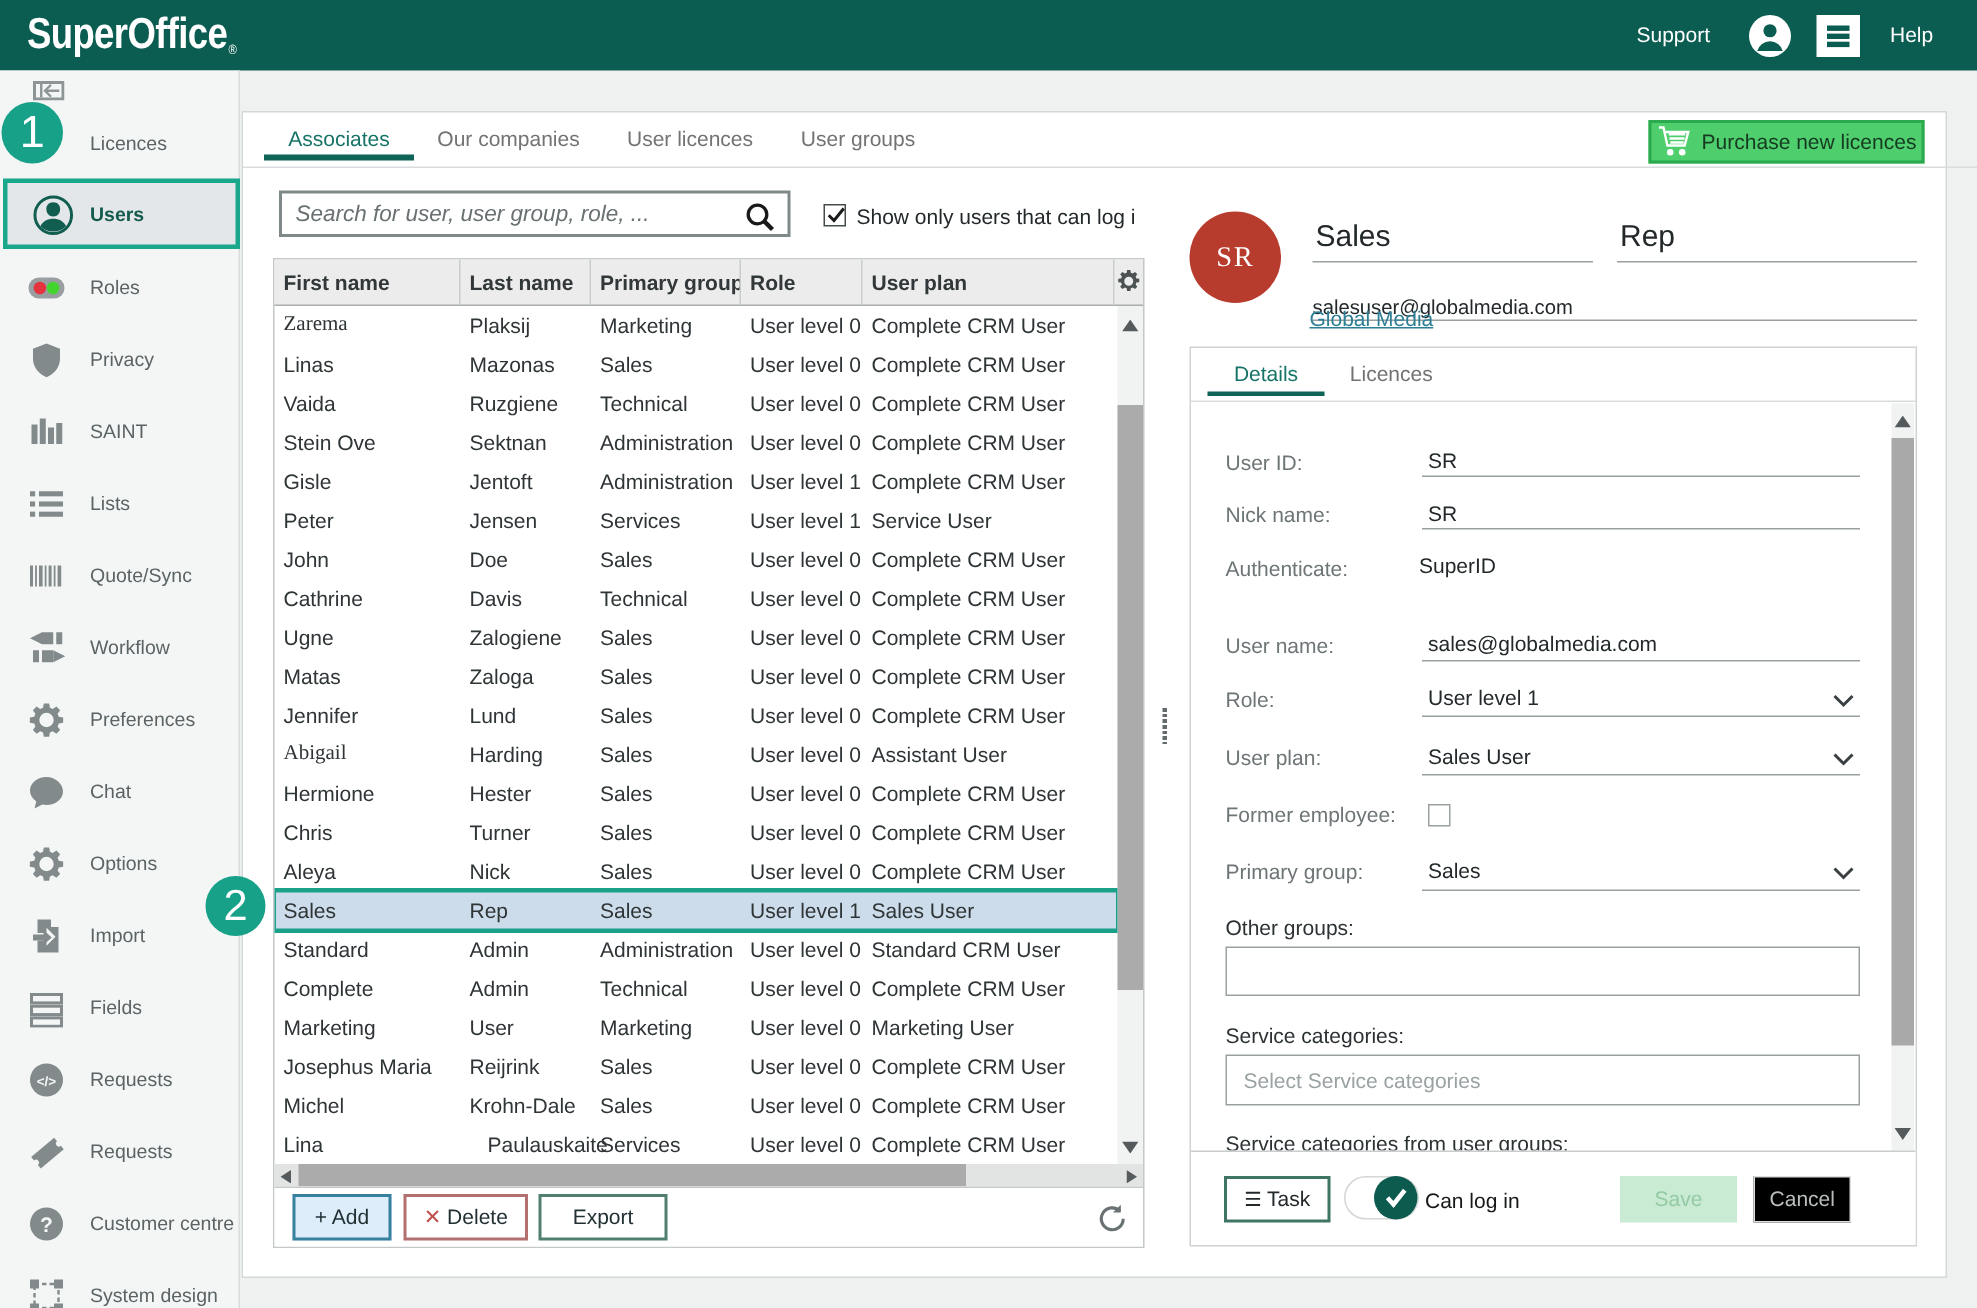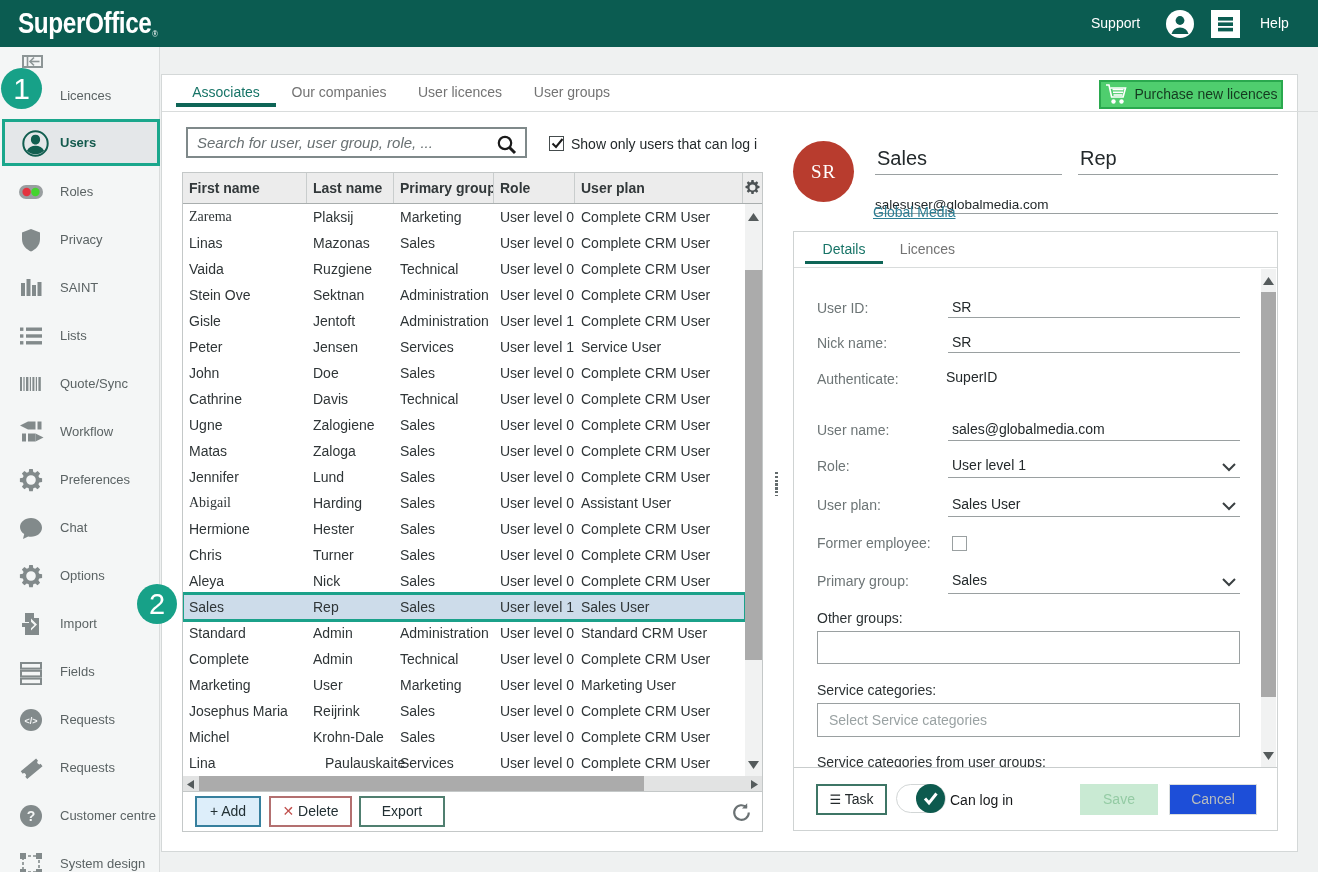--- a/index.html
+++ b/index.html
@@ -91,21 +91,21 @@
   .dval { position:absolute; left:158px; font-size:14px; color:#23292b; }
   .dline { position:absolute; left:154px; width:292px; border-bottom:1px solid #9aa0a1; }
   .chev { position:absolute; width:16px; height:16px; }
   .obox { position:absolute; left:23px; width:423px; background:#fff; border:1px solid #9aa0a1; }
   .dfoot { position:absolute; left:0; bottom:0; width:483px; height:63px; border-top:1px solid #c9cdcd; background:#fff; }
   .btn-task { position:absolute; left:22px; top:16px; width:71px; height:31px; border:2px solid #3e7565; background:#fff; font-size:14px; color:#23292b; line-height:27px; text-align:center; }
   .toggle { position:absolute; left:102px; top:16px; width:50px; height:29px; border:1px solid #d2d6d6; border-radius:15px; background:#fff; }
   .toggle .knob { position:absolute; right:0px; top:-1px; width:29px; height:29px; border-radius:50%; background:#0d5a4e; }
   .canlbl { position:absolute; left:156px; top:24px; font-size:14px; color:#16181a; }
   .btn-save { position:absolute; left:286px; top:16px; width:78px; height:31px; background:#c9ead3; color:#94cba4; font-size:14px; line-height:31px; text-align:center; }
-  .btn-cancel { position:absolute; left:375px; top:16px; width:88px; height:31px; background:#1d4ed8; border:1px solid #dadede; color:#b9bdbd; font-size:14px; line-height:29px; text-align:center; }
+  .btn-cancel { position:absolute; left:375px; top:16px; width:65px; height:31px; background:#000000; border:1px solid #dadede; color:#b9bdbd; font-size:14px; line-height:29px; text-align:center; }
 </style>
 </head>
 <body>
 
 <div class="topbar">
   <div class="logo">SuperOffice<span class="reg">®</span></div>
   <div class="tb-item" style="left:1091px;">Support</div>
   <div class="tb-circle" style="left:1166px;">
     <svg width="28" height="28" viewBox="0 0 28 28">
         <circle cx="14" cy="10.5" r="4.4" fill="#0b5c51"></circle>

